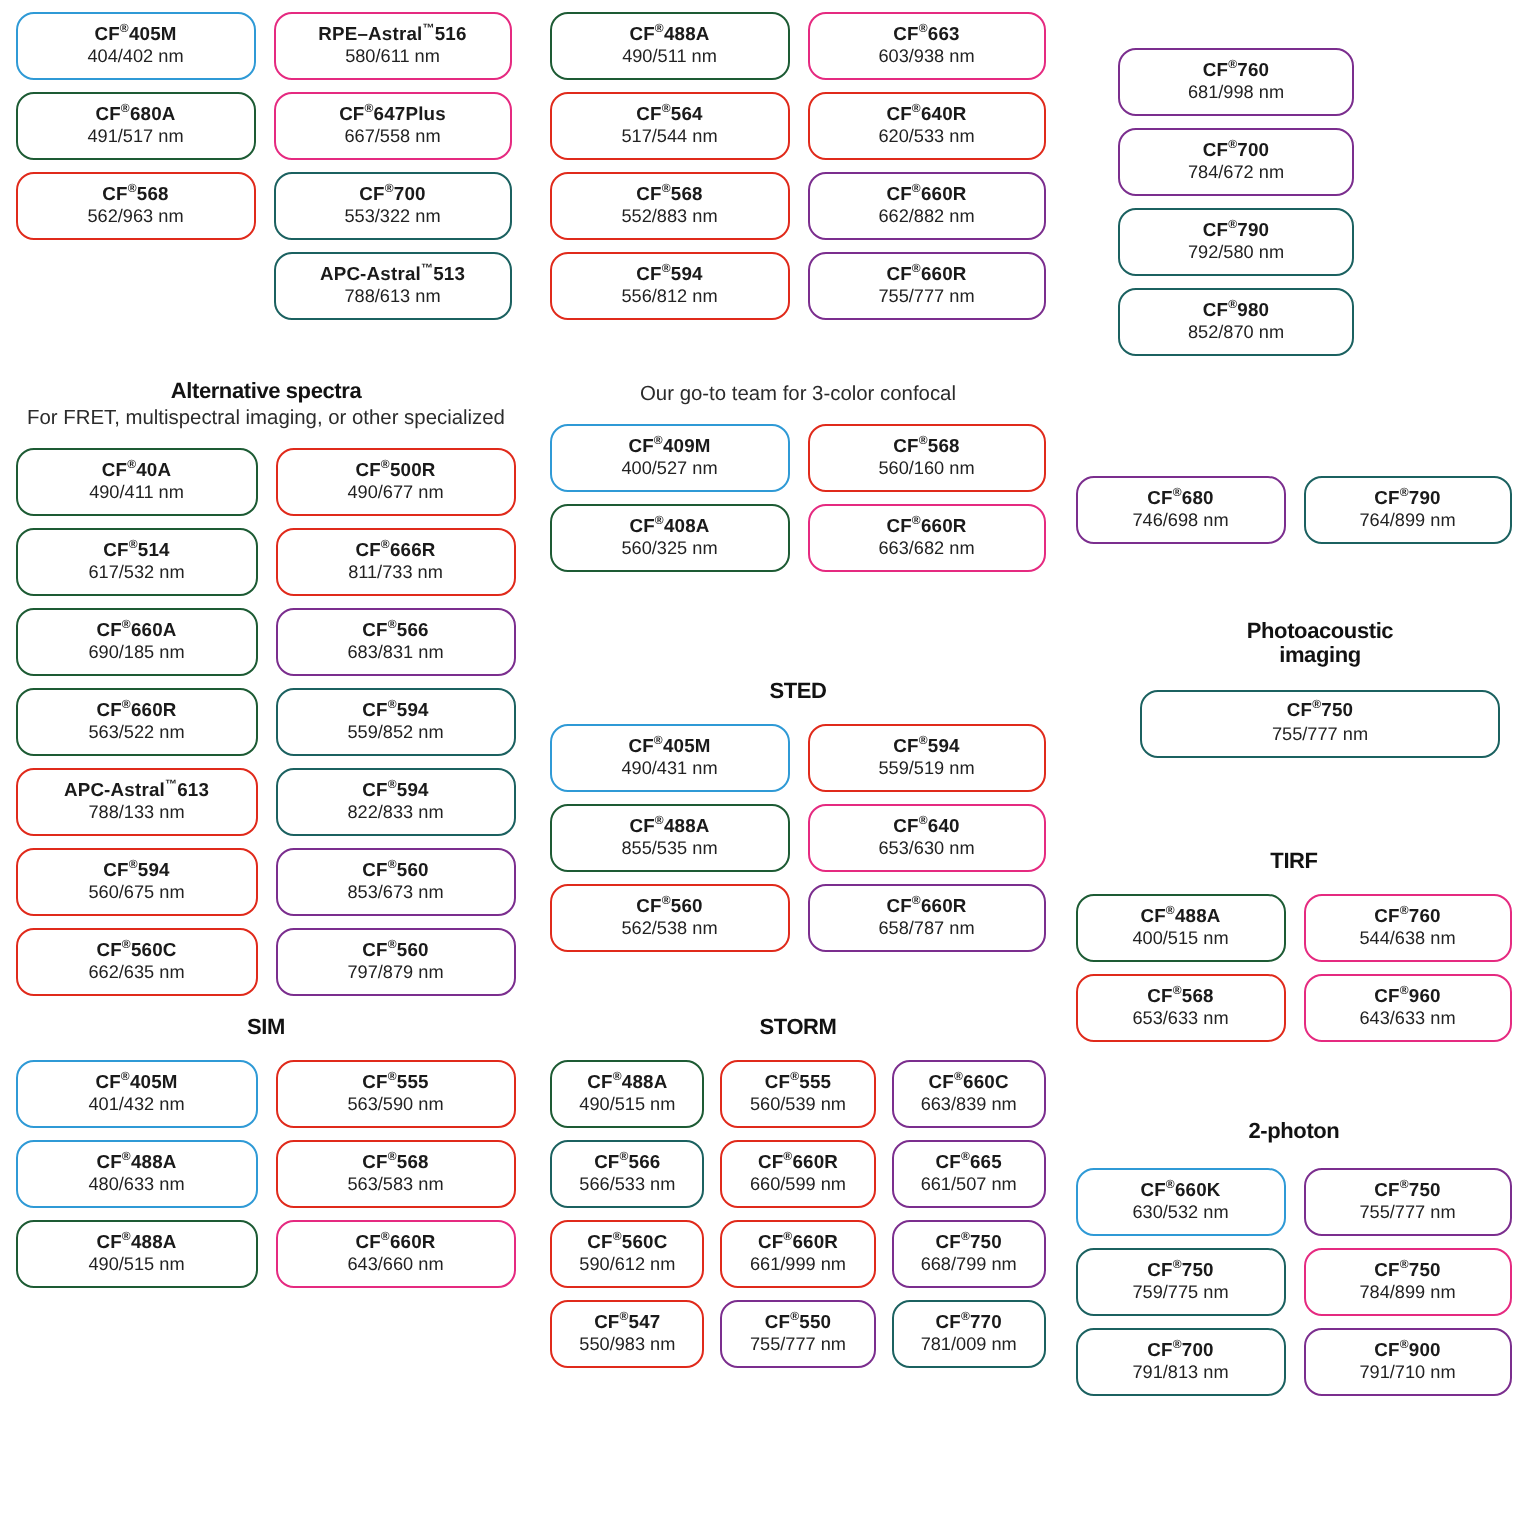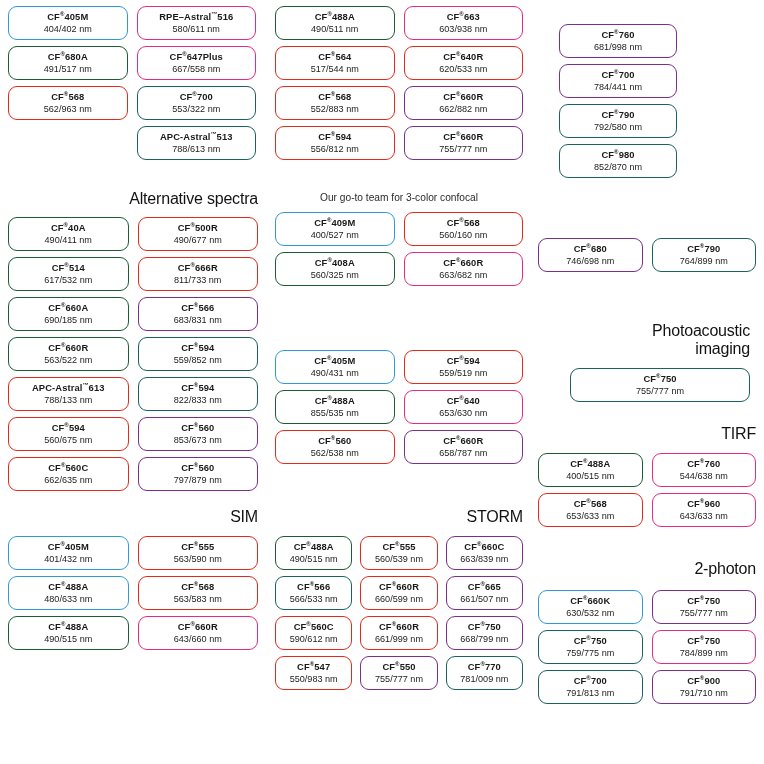--- a/index.html
+++ b/index.html
@@ -45,23 +45,23 @@
   
   .c-blue  {border-color:#2f9ad6;}
   .c-green {border-color:#1d5b34;}
   .c-teal  {border-color:#1b6160;}
   .c-red   {border-color:#e02a1b;}
   .c-pink  {border-color:#e52a80;}
   .c-purple{border-color:#7b2e8e;}
 
   
   .sec-title{
-    font-size:16px;
-    font-weight:400;
-    text-align:right;
+    font-size:11px;
+    font-weight:700;
+    text-align:center;
     color:#121212;
     letter-spacing:-0.2px;
   }
   .sec-title.two-line{line-height:1.12;}
   .sec-sub{
     font-size:10.2px;
     font-weight:400;
     text-align:center;
     color:#2b2b2b;
     margin-top:2px;
@@ -153,35 +153,36 @@
   </div>
 
   <div class="blk" style="left:559px;top:24px;width:118px;">
     <div class="grid g1">
         <div class="pill h36 c-purple">
           <div class="nm">CF<sup>®</sup>760</div>
           <div class="wl">681/998 nm</div>
         </div>
         <div class="pill h36 c-purple">
           <div class="nm">CF<sup>®</sup>700</div>
-          <div class="wl">784/441 nm</div>
+          <div class="wl">784/672 nm</div>
         </div>
         <div class="pill h36 c-teal">
           <div class="nm">CF<sup>®</sup>790</div>
           <div class="wl">792/580 nm</div>
         </div>
         <div class="pill h36 c-teal">
           <div class="nm">CF<sup>®</sup>980</div>
           <div class="wl">852/870 nm</div>
         </div>
       </div>
   </div>
 
   <div class="blk" style="left:8px;top:190px;width:250px;">
     <div class="sec-title">Alternative spectra</div>
+    <div class="sec-sub">For FRET, multispectral imaging, or other specialized</div>
     <div class="grid g2" style="margin-top:9px;">
         <div class="pill h36 c-green">
           <div class="nm">CF<sup>®</sup>40A</div>
           <div class="wl">490/411 nm</div>
         </div>
         <div class="pill h36 c-red">
           <div class="nm">CF<sup>®</sup>500R</div>
           <div class="wl">490/677 nm</div>
         </div>
         <div class="pill h36 c-green">
@@ -251,20 +252,21 @@
           <div class="wl">560/325 nm</div>
         </div>
         <div class="pill h36 c-pink">
           <div class="nm">CF<sup>®</sup>660R</div>
           <div class="wl">663/682 nm</div>
         </div>
       </div>
   </div>
 
   <div class="blk" style="left:275px;top:340px;width:248px;">
+    <div class="sec-title">STED</div>
     <div class="grid g2" style="margin-top:10px;">
         <div class="pill h36 c-blue">
           <div class="nm">CF<sup>®</sup>405M</div>
           <div class="wl">490/431 nm</div>
         </div>
         <div class="pill h36 c-red">
           <div class="nm">CF<sup>®</sup>594</div>
           <div class="wl">559/519 nm</div>
         </div>
         <div class="pill h36 c-green">
@@ -292,21 +294,21 @@
           <div class="nm">CF<sup>®</sup>680</div>
           <div class="wl">746/698 nm</div>
         </div>
         <div class="pill h36 c-teal">
           <div class="nm">CF<sup>®</sup>790</div>
           <div class="wl">764/899 nm</div>
         </div>
       </div>
   </div>
 
-  <div class="blk" style="left:570px;top:322px;width:180px;">
+  <div class="blk" style="left:570px;top:310px;width:180px;">
     <div class="sec-title two-line">Photoacoustic<br>imaging</div>
     <div class="grid g1" style="margin-top:10px;">
         <div class="pill h36 c-teal">
           <div class="nm">CF<sup>®</sup>750</div>
           <div class="wl">755/777 nm</div>
         </div>
       </div>
   </div>
 
   <div class="blk" style="left:538px;top:425px;width:218px;">

